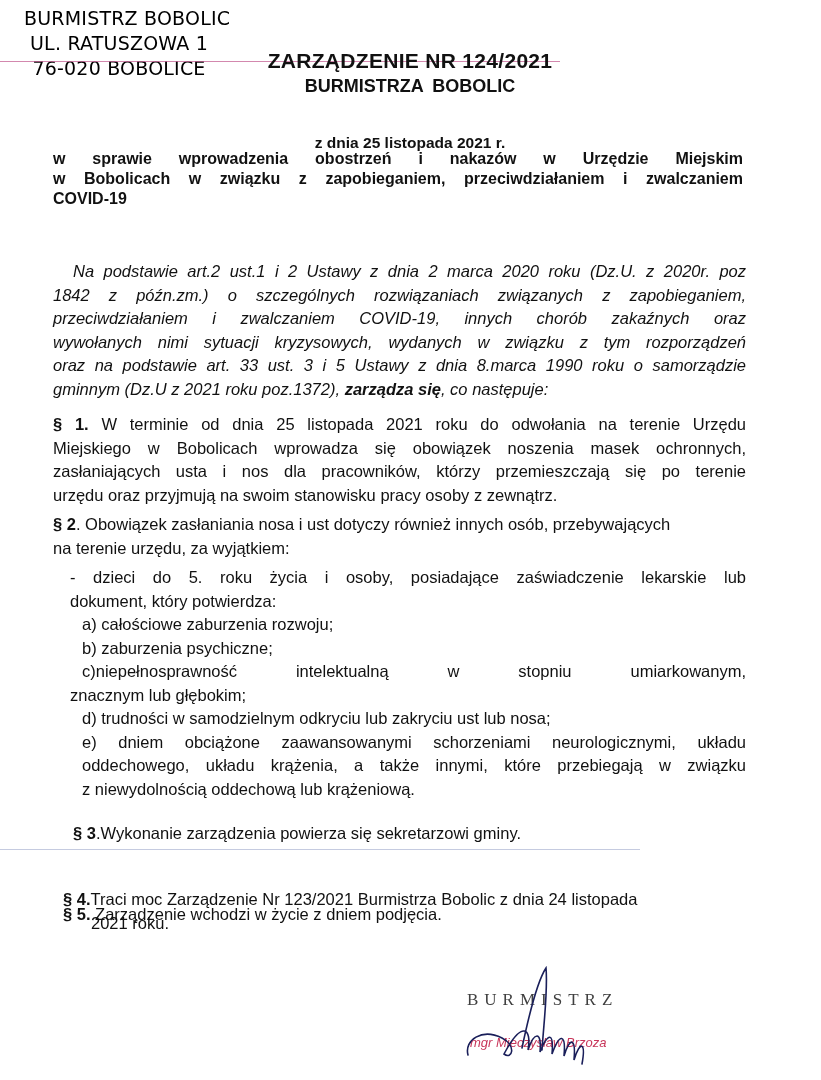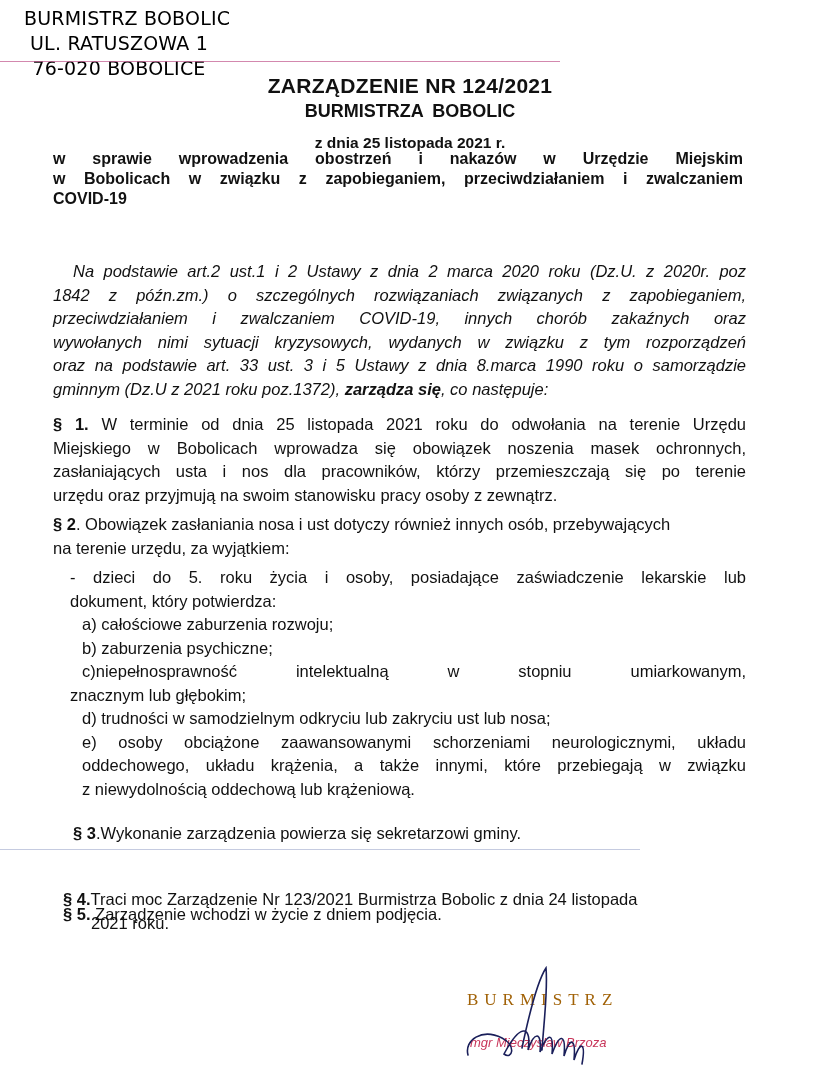--- a/index.html
+++ b/index.html
@@ -11,21 +11,21 @@
       position: absolute; left: 24px; top: 6px; width: 190px;
       color: #000000; font-family: "DejaVu Sans", sans-serif;
       font-size: 19px; line-height: 25px; text-align: center; letter-spacing: 0.2px;
     }
     .stamp div { white-space: nowrap; }
     .stamp-line {
       position: absolute; left: 0; top: 61px; width: 560px; height: 1px;
       background: #c86a9a; opacity: 0.8;
     }
     .title-block { position: absolute; left: 200px; top: 49px; width: 420px; text-align: center; }
-    .title-1 { font-weight: bold; font-size: 21px; line-height: 24px; letter-spacing: 0.3px; margin-top: 25px; }
+    .title-1 { font-weight: bold; font-size: 21px; line-height: 24px; letter-spacing: 0.3px; }
     .title-2 { font-weight: bold; font-size: 18px; line-height: 24px; margin-top: 1px; word-spacing: 4px; }
     .date-line { position: absolute; left: 200px; top: 134px; width: 420px; text-align: center; font-weight: bold; font-size: 15.5px; }
     .subject {
       position: absolute; left: 53px; top: 149px; width: 690px;
       font-weight: bold; font-size: 16px; line-height: 20px; text-align: justify;
       font-family: "Liberation Sans", sans-serif; font-stretch: condensed;
     }
     .subject span { display: block; }
     .basis {
       position: absolute; left: 53px; top: 260px; width: 693px;
@@ -43,21 +43,21 @@
     .p4 { left: 63px; top: 852px; width: 690px; margin-top: 36px; }
     .p5 { left: 63px; top: 903px; width: 690px; }
     .jl { display: block; white-space: nowrap; text-align: justify; text-align-last: justify; }
     .jl.left { text-align-last: left; }
     .sect { font-weight: bold; }
     .indent-a { padding-left: 12px; }
     .p4 .cont { padding-left: 28px; display: block; }
     .scan-line { position: absolute; left: 0; height: 1px; background: #c5cbe0; }
     .signature-block { position: absolute; left: 462px; top: 960px; width: 230px; height: 110px; }
     .sig-title {
-      position: absolute; left: 5px; top: 30px; color: #a16207;
+      position: absolute; left: 5px; top: 30px; color: #404040;
       font-family: "Liberation Serif", serif; font-size: 17px; letter-spacing: 6px;
     }
     .sig-name {
       position: absolute; left: 8px; top: 75px; color: #c8365a;
       font-family: "Liberation Sans", sans-serif; font-style: italic; font-size: 13px;
     }
     .sig-svg { position: absolute; left: 0; top: 0; }
   </style>
 </head>
 <body>
@@ -103,21 +103,21 @@
 </div>
 
 <div class="para list">
   <span class="jl">- dzieci do 5. roku życia i osoby, posiadające zaświadczenie lekarskie lub</span>
   <span class="jl left">dokument, który potwierdza:</span>
   <span class="jl left indent-a">a) całościowe zaburzenia rozwoju;</span>
   <span class="jl left indent-a">b)  zaburzenia psychiczne;</span>
   <span class="jl indent-a" style="word-spacing:54px">c)niepełnosprawność intelektualną w stopniu umiarkowanym,</span>
   <span class="jl left">znacznym lub głębokim;</span>
   <span class="jl left indent-a">d) trudności w samodzielnym odkryciu lub zakryciu ust lub nosa;</span>
-  <span class="jl indent-a">e) osoby obciążone zaawansowanymi schorzeniami neurologicznymi, układu</span>
+  <span class="jl indent-a">e) dniem obciążone zaawansowanymi schorzeniami neurologicznymi, układu</span>
   <span class="jl indent-a">oddechowego, układu krążenia, a także innymi, które przebiegają w związku</span>
   <span class="jl left indent-a">z niewydolnością oddechową lub krążeniową.</span>
 </div>
 
 <div class="para p3">
   <span class="sect">§ 3</span><span>.Wykonanie zarządzenia powierza się sekretarzowi gminy.</span>
 </div>
 <div class="scan-line" style="top:849px; width:640px;"></div>
 
 <div class="para p4">

